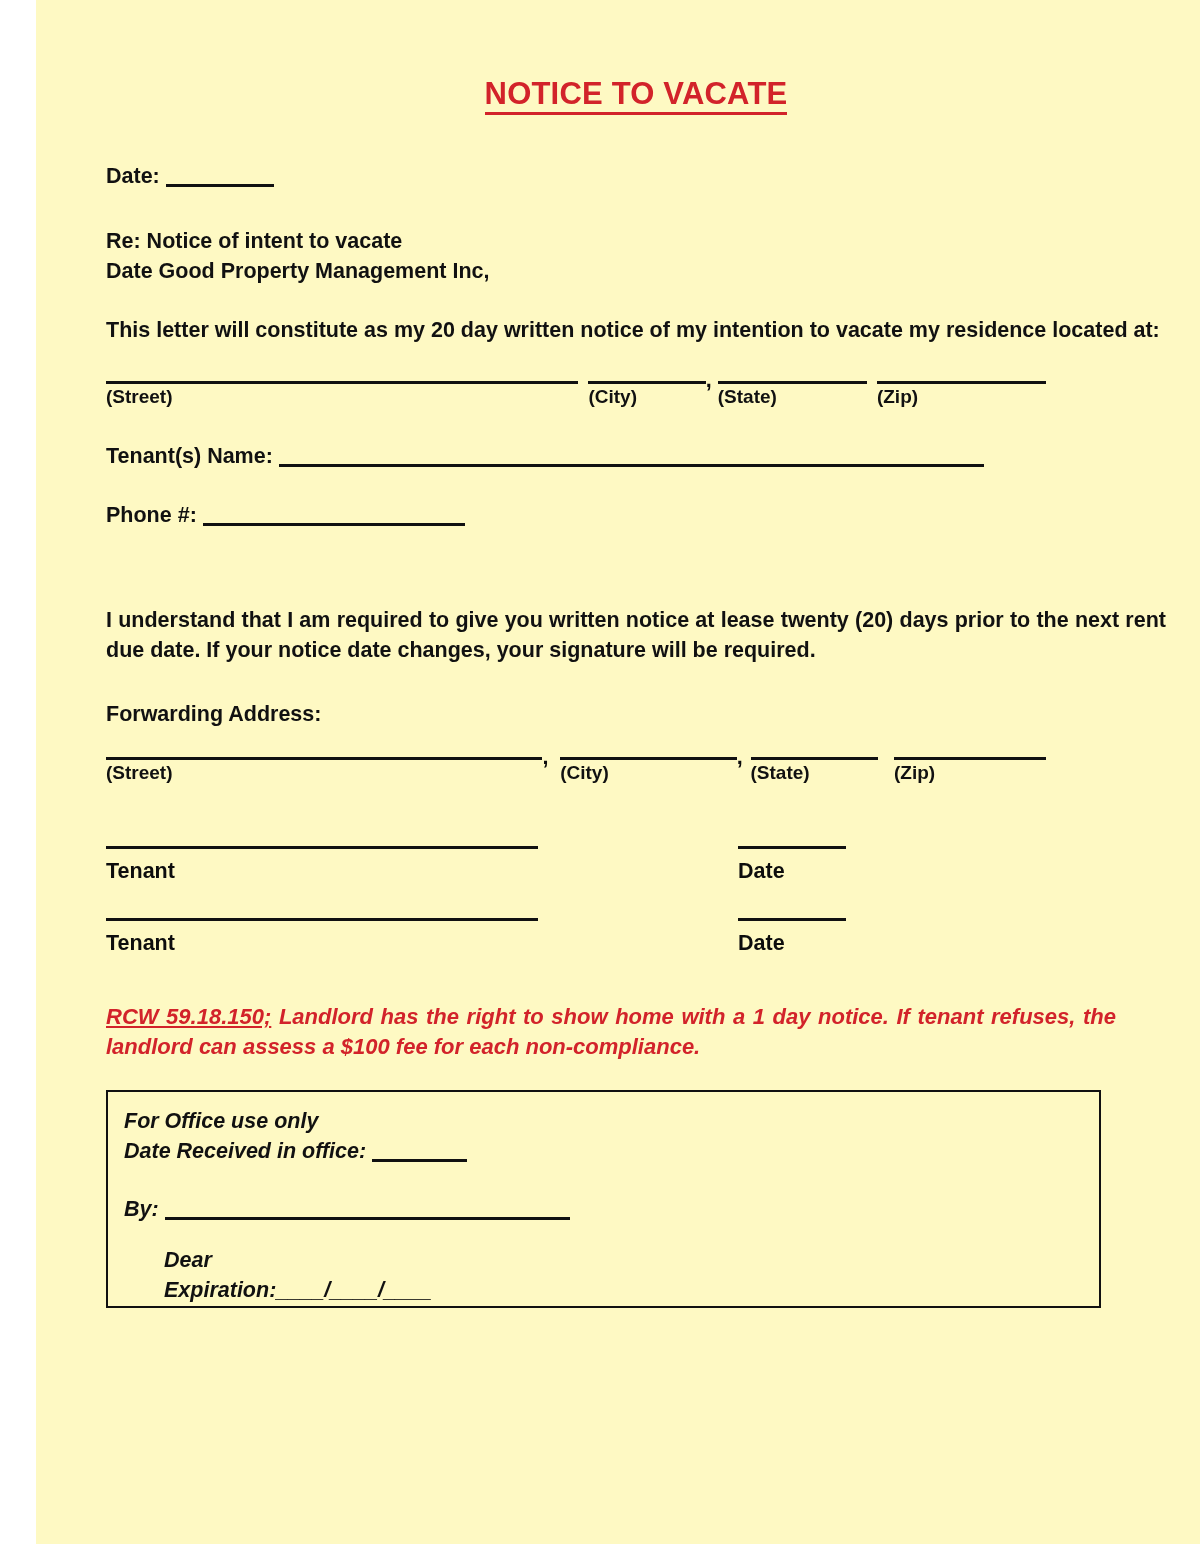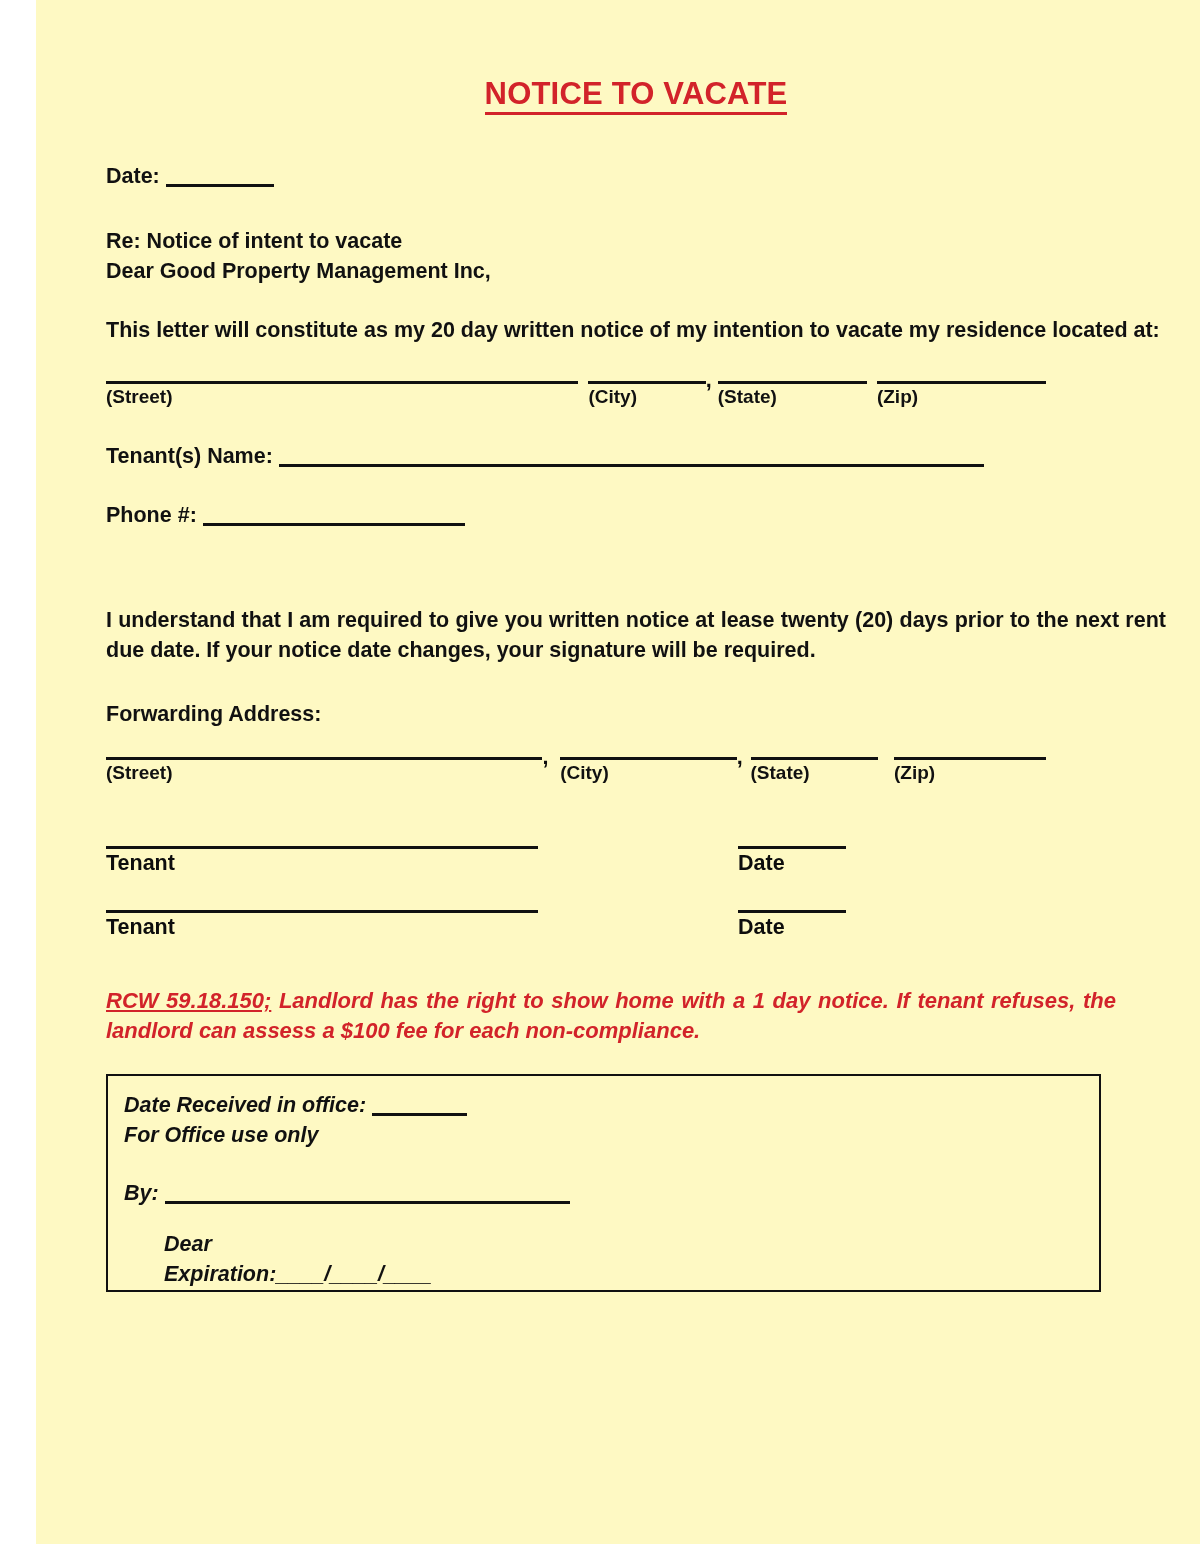--- a/index.html
+++ b/index.html
@@ -109,21 +109,21 @@
   .f-street2 { width: 445px; }
   .f-city2   { width: 180px; margin-left: 8px; }
   .f-state2  { width: 130px; margin-left: 4px; }
   .f-zip2    { width: 155px; margin-left: 16px; }
 
   
   .sig-row {
     display: flex;
     align-items: flex-end;
   }
-  .sig-block { display: flex; flex-direction: column; }
+  .sig-block { display: flex; flex-direction: column; gap: 8px; }
   .sig-rule { border-bottom: 3px solid #111; height: 14px; }
   .sig-label {
     font-size: 21.5px;
     font-weight: bold;
     padding-top: 2px;
     line-height: 1.15;
   }
   .sig-tenant { width: 432px; }
   .sig-date   { width: 108px; margin-left: 200px; }
 
@@ -177,21 +177,21 @@
   <div class="gap-46"></div>
 
   <div class="line">
     <span>Date:</span>
     <span class="blank w-date"></span>
   </div>
 
   <div class="gap-34"></div>
 
   <div class="line">Re: Notice of intent to vacate</div>
-  <div class="line">Dear Good Property Management Inc,</div>
+  <div class="line">Date Good Property Management Inc,</div>
 
   <div class="gap-28"></div>
 
   <div class="para">This letter will constitute as my 20 day written notice of my intention to vacate my residence located at:</div>
 
   <div class="gap-20"></div>
 
   <div class="addr-row">
     <div class="addr-field f-street">
       <span class="addr-rule"></span>
@@ -291,25 +291,25 @@
 
   <div class="gap-46"></div>
 
   <div class="rcw">
     <span class="rcw-code">RCW 59.18.150;</span><span> Landlord has the right to show home with a 1 day notice. If tenant refuses, the landlord can assess a $100 fee for each non-compliance.</span>
   </div>
 
   <div class="gap-28"></div>
 
   <div class="office-box">
+    <div class="office-line">For Office use only</div>
     <div class="office-line">
       <span>Date Received in office:</span>
       <span class="blank w-recv"></span>
     </div>
-    <div class="office-line">For Office use only</div>
     <div class="gap-28"></div>
     <div class="office-line">
       <span>By:</span>
       <span class="blank w-by"></span>
     </div>
     <div class="gap-20"></div>
     <div class="office-line office-indent">Dear</div>
     <div class="office-line office-indent">
       <span>Expiration:</span><span class="slashline">____/____/____</span>
     </div>

